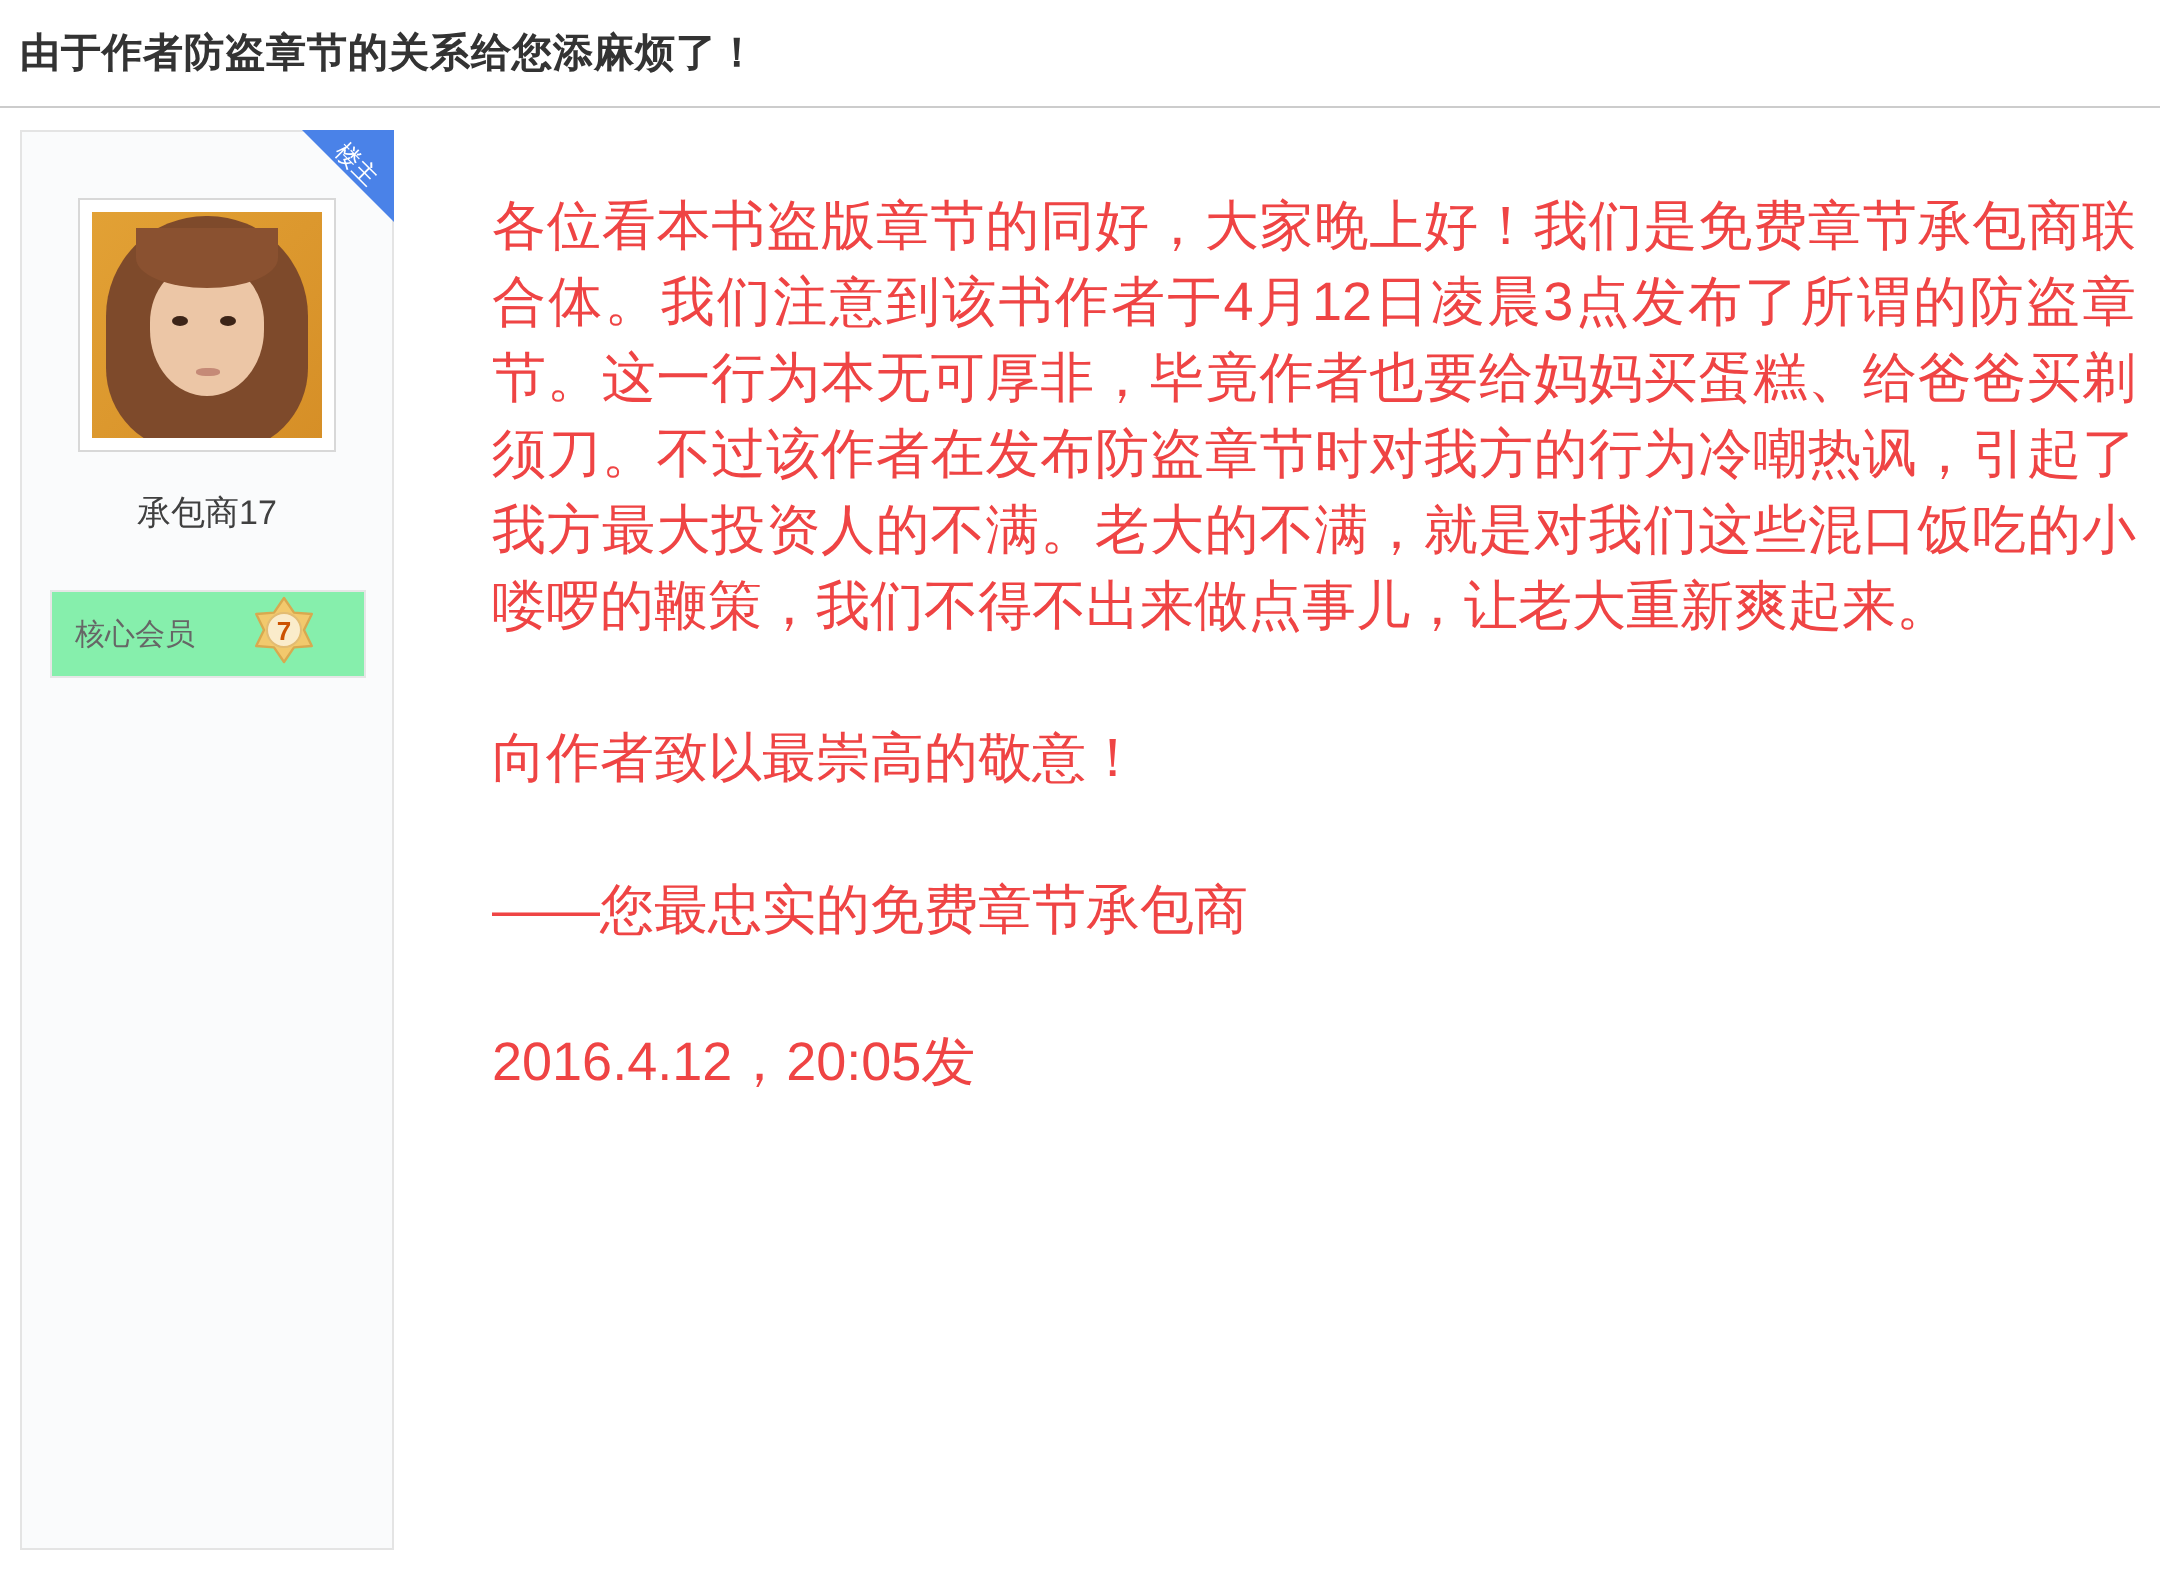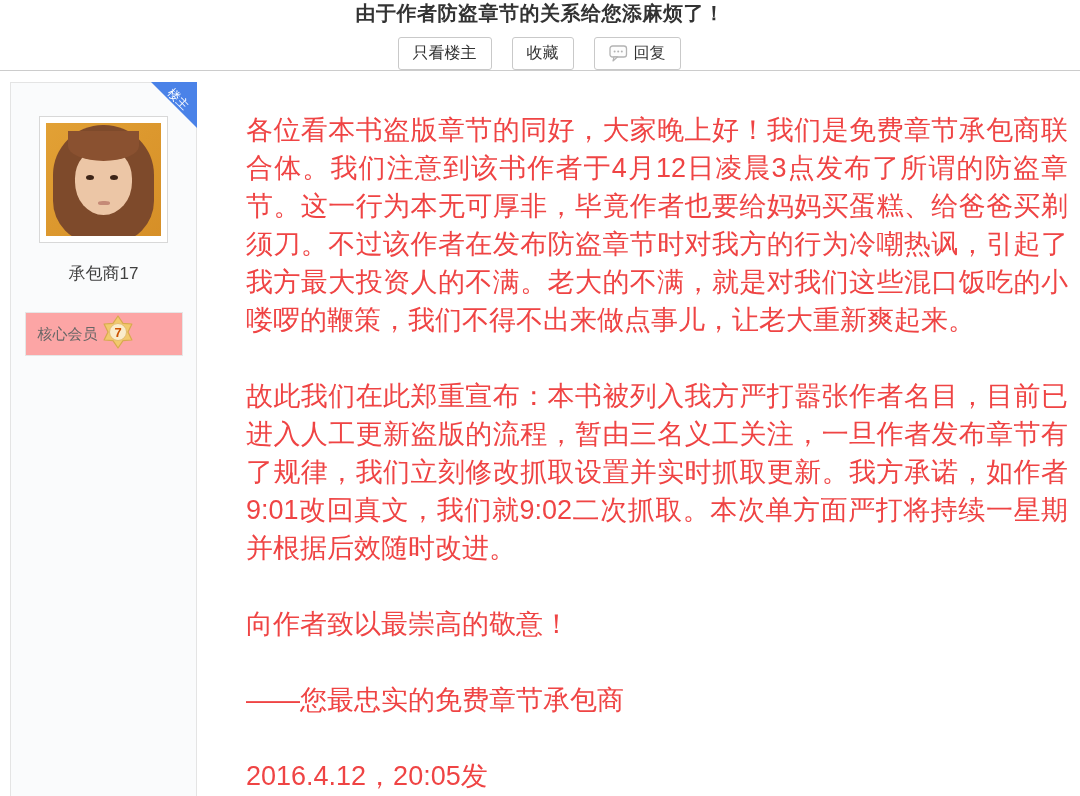--- a/index.html
+++ b/index.html
@@ -1,21 +1,21 @@
 <!DOCTYPE html>
 <html><head>
 <meta charset="utf-8">
 <style>
   * { margin:0; padding:0; box-sizing:border-box; }
   html,body { width:1080px; height:796px; background:#fff; overflow:hidden;
     font-family:"Liberation Sans","DejaVu Sans",sans-serif; }
 
   
-  .header { height:71px; display:flex; align-items:center;
-    padding:0 10px; border-bottom:1px solid #cccccc; background:#fff;flex-direction:column; }
+  .header { height:54px; display:flex; align-items:center;
+    padding:0 10px; border-bottom:1px solid #cccccc; background:#fff; }
   .thread-title { flex:1; font-size:20px; font-weight:bold; color:#333;
     letter-spacing:.5px; white-space:nowrap; }
   .btn-group { display:flex; gap:20px; margin-right:2px; }
   .hbtn { height:33px; display:flex; align-items:center; gap:6px;
     padding:0 14px; background:#fff; border:1px solid #c9c9c9; border-radius:3px;
     font-size:16px; color:#333; cursor:pointer; font-family:inherit; }
   .hbtn svg { display:block; }
 
   
   .post-body { display:flex; margin-top:11px; min-height:710px; }
@@ -41,54 +41,34 @@
     background:#8a5130; border-radius:0 0 55% 55%; }
   .avatar-eye { position:absolute; top:52px; width:8px; height:5px;
     background:#3c2417; border-radius:50%; }
   .avatar-mouth { position:absolute; left:52px; top:78px; width:12px; height:4px;
     background:#c58a77; border-radius:40%; }
 
   .username { display:block; text-align:center; margin-top:19px;
     font-size:17px; color:#404040; text-decoration:none; cursor:pointer; }
 
   .badge-box { width:158px; height:44px; margin:27px auto 0;
-    background:#fca5a5; border:1px solid #e6e6e6; display:flex;
-    align-items:center; padding:0 12px; }
+    background:#86efac; border:1px solid #e6e6e6; display:flex;
+    align-items:center; padding:0 12px; gap:24px; }
   .badge-label { font-size:15px; color:#666; }
 
   
   .content { flex:1; padding:29px 12px 0 21px; }
   .content p { font-size:27px; line-height:38px; color:#ef4444;
     margin-bottom:38px; text-align:justify;margin-left:28px; }
 </style>
 </head>
 <body>
 
 <div class="header">
   <div class="thread-title">由于作者防盗章节的关系给您添麻烦了！</div>
-  <div class="btn-group">
-    <button class="hbtn">
-      <span>只看楼主</span>
-    </button>
-    <button class="hbtn">
-      <span>收藏</span>
-    </button>
-    <button class="hbtn">
-      <span>
-        <svg width="19" height="17" viewBox="0 0 19 17">
-          <rect x="1" y="1" width="16.5" height="11" rx="2.6" fill="#fdfdfd" stroke="#b3b3b3" stroke-width="1.3"></rect>
-          <circle cx="5.6" cy="6.5" r="1" fill="#b3b3b3"></circle>
-          <circle cx="9.2" cy="6.5" r="1" fill="#b3b3b3"></circle>
-          <circle cx="12.8" cy="6.5" r="1" fill="#b3b3b3"></circle>
-          <path d="M5 11.8 L4 16 L8.6 11.8 Z" fill="#fdfdfd" stroke="#b3b3b3" stroke-width="1.2" stroke-linejoin="round"></path>
-        </svg>
-      </span>
-      <span>回复</span>
-    </button>
-  </div>
 </div>
 
 <div class="post-body">
 
   <div class="author-card">
     <div class="ribbon">
       <span>楼主</span>
     </div>
 
     <div class="avatar-box">
@@ -111,18 +91,17 @@
           <polygon points="20,1 25,8.3 33.9,9 30,17 33.9,25 25,25.7 20,33 15,25.7 6.1,25 10,17 6.1,9 15,8.3" fill="#f2c96d" stroke="#d8a94f" stroke-width="1.2" stroke-linejoin="round"></polygon>
           <circle cx="20" cy="17" r="8.5" fill="#faeccb" stroke="#e3bc72" stroke-width="1"></circle>
           <text x="20" y="22" text-anchor="middle" font-size="13" font-weight="bold" fill="#cc5200" font-family="Liberation Sans, DejaVu Sans, sans-serif">7</text>
         </svg>
       </span>
     </div>
   </div>
 
   <div class="content">
     <p>各位看本书盗版章节的同好，大家晚上好！我们是免费章节承包商联合体。我们注意到该书作者于4月12日凌晨3点发布了所谓的防盗章节。这一行为本无可厚非，毕竟作者也要给妈妈买蛋糕、给爸爸买剃须刀。不过该作者在发布防盗章节时对我方的行为冷嘲热讽，引起了我方最大投资人的不满。老大的不满，就是对我们这些混口饭吃的小喽啰的鞭策，我们不得不出来做点事儿，让老大重新爽起来。</p>
-    <p>故此我们在此郑重宣布：本书被列入我方严打嚣张作者名目，目前已进入人工更新盗版的流程，暂由三名义工关注，一旦作者发布章节有了规律，我们立刻修改抓取设置并实时抓取更新。我方承诺，如作者9:01改回真文，我们就9:02二次抓取。本次单方面严打将持续一星期并根据后效随时改进。</p>
     <p>向作者致以最崇高的敬意！</p>
     <p>——您最忠实的免费章节承包商</p>
     <p>2016.4.12，20:05发</p>
   </div>
 </div>
 
 </body></html>

